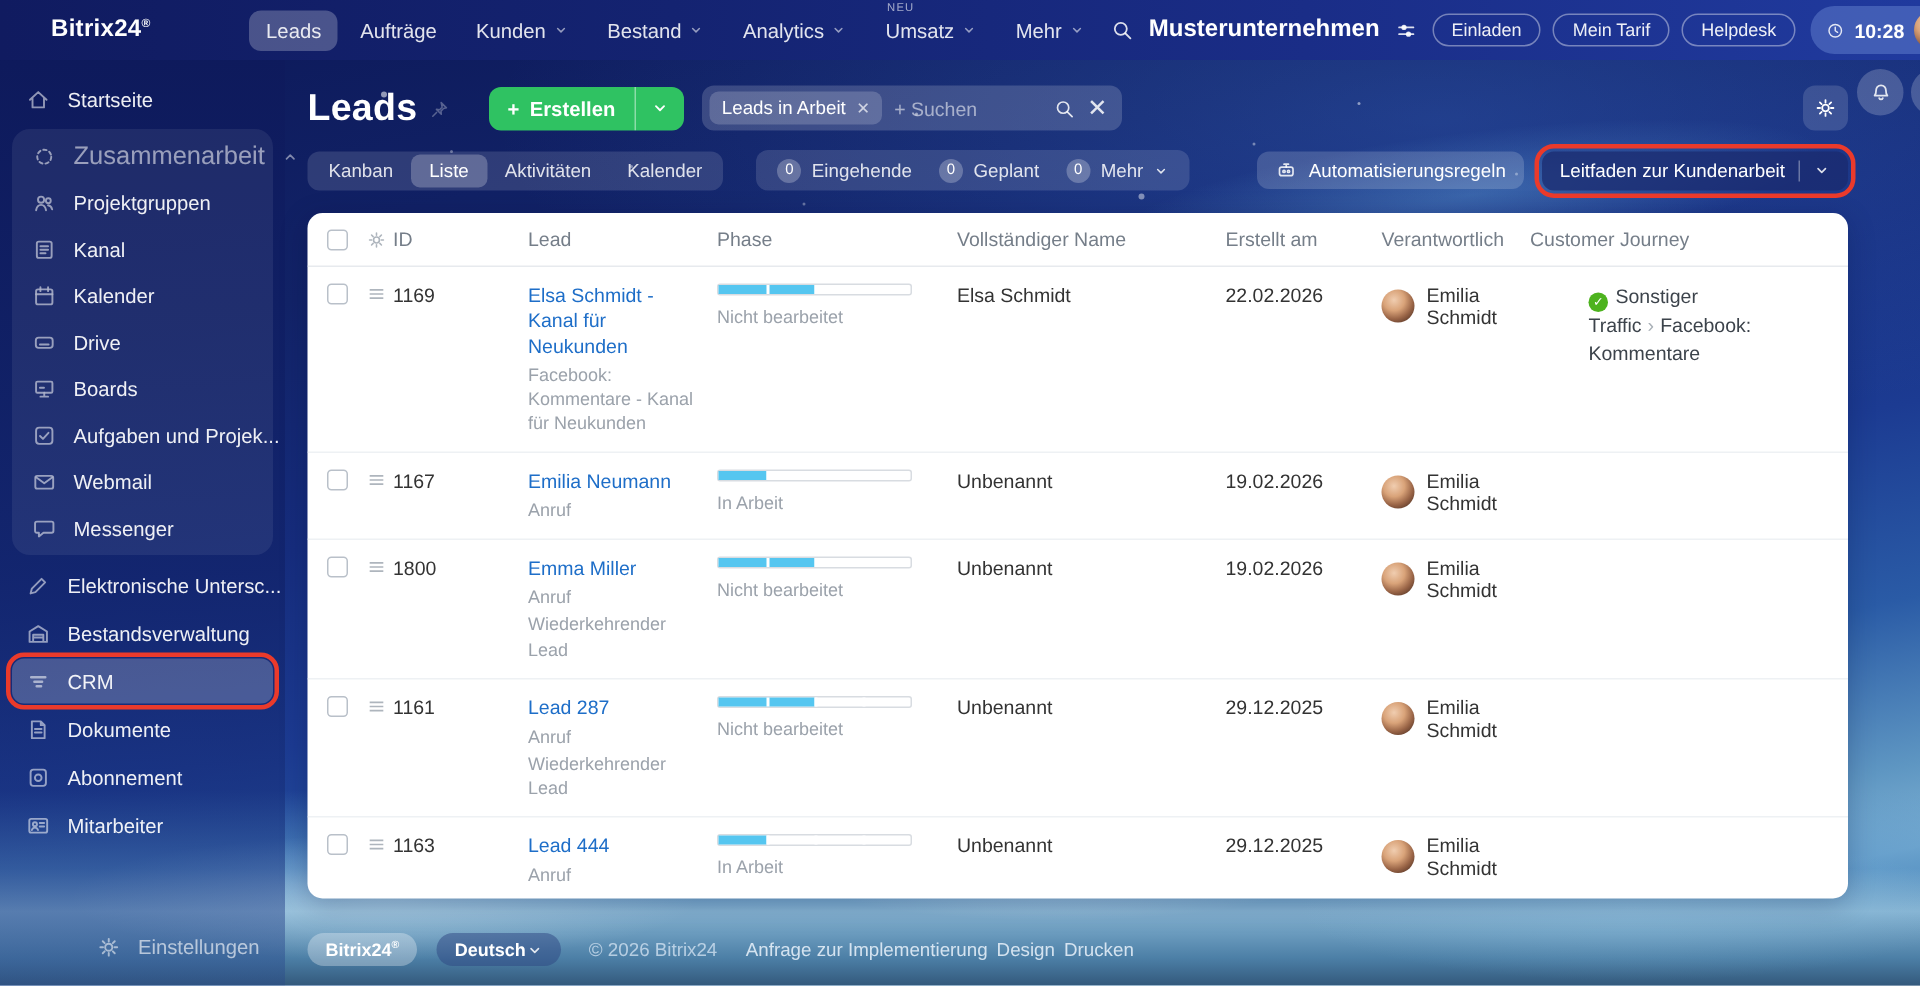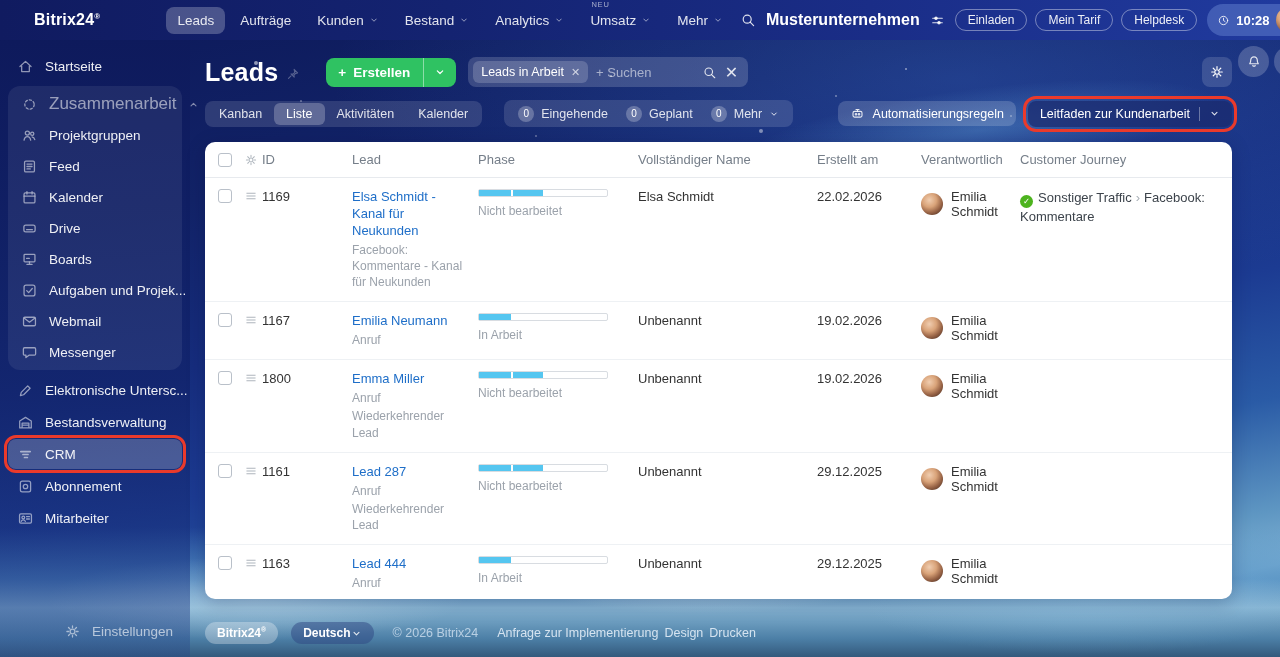--- a/index.html
+++ b/index.html
@@ -116,21 +116,21 @@
   .rowburger{color:#aeb5bd;cursor:pointer;}
   .lead-link{color:#1e6ec8;font-size:13px;line-height:1.3;cursor:pointer;display:inline-block;}
   .lead-sub{color:#9ba2ab;font-size:12px;line-height:1.35;margin-top:2px;}
   .pbar{position:relative;width:130px;height:8px;border:1px solid #d8dce1;border-radius:2px;background:#fff;}
   .pfill{position:absolute;left:0;top:0;bottom:0;background:#55c6f0;}
   .pdiv{position:absolute;top:0;bottom:0;width:2px;background:#fff;}
   .pdiv.d1{left:25%;} .pdiv.d2{left:50%;} .pdiv.d3{left:75%;}
   .plabel{color:#9ba2ab;font-size:12px;margin-top:7px;}
   .resp{display:flex;align-items:center;gap:8px;color:#4f5861;}
   .resp .avatar{width:22px;height:22px;}
-  .journey{line-height:1.45;}
+  .journey{line-height:1.45;margin-left:39px;}
   .jdot{display:inline-flex;align-items:center;justify-content:center;width:13px;height:13px;border-radius:50%;
     background:#4db31e;color:#fff;font-size:8.5px;vertical-align:-2px;margin-right:5px;}
   .jsep{color:#a9b0b7;margin:0 4px;}
   .jfirst{color:#3c434b;} .jsecond{color:#3c434b;}
 
   
   .pfoot{position:absolute;left:205px;bottom:13px;display:flex;align-items:center;gap:13px;z-index:3;font-size:12.5px;}
   .pf-brand{background:rgba(255,255,255,.3);border-radius:14px;padding:4px 12px;font-weight:bold;font-size:12px;cursor:pointer;}
   .pf-brand sup{font-size:7px;}
   .pf-lang{display:flex;align-items:center;gap:0;background:rgba(46,70,130,.5);border-radius:14px;
@@ -267,21 +267,21 @@
               <circle cx="13.2" cy="8" r="1.9"></circle>
               <path d="M3.6 15.5c.5-2.8 2-4.2 3.9-4.2s3.4 1.4 3.9 4.2M13 11.6c1.6.2 2.7 1.3 3.2 3.2"></path>
             </svg></span>
           <span>Projektgruppen</span>
         </div>
         <div class="side-item">
           <span class="ic icbtn"><svg class="ic" width="17" height="17" viewBox="0 0 20 20" fill="none" stroke="currentColor" stroke-width="1.5" stroke-linecap="round" stroke-linejoin="round">
               <rect x="4.2" y="3.6" width="11.6" height="12.8" rx="1.5"></rect>
               <path d="M7 7.2h6M7 10h6M7 12.8h4"></path>
             </svg></span>
-          <span>Feed</span>
+          <span>Kanal</span>
         </div>
         <div class="side-item">
           <span class="ic icbtn"><svg class="ic" width="17" height="17" viewBox="0 0 20 20" fill="none" stroke="currentColor" stroke-width="1.5" stroke-linecap="round" stroke-linejoin="round">
               <rect x="3.6" y="4.6" width="12.8" height="11.8" rx="1.5"></rect>
               <path d="M3.6 8.4h12.8M7 3v3M13 3v3"></path>
             </svg></span>
           <span>Kalender</span>
         </div>
         <div class="side-item">
           <span class="ic icbtn"><svg class="ic" width="17" height="17" viewBox="0 0 20 20" fill="none" stroke="currentColor" stroke-width="1.5" stroke-linecap="round" stroke-linejoin="round">
@@ -328,20 +328,27 @@
         <span class="ic icbtn"><svg class="ic" width="17" height="17" viewBox="0 0 20 20" fill="none" stroke="currentColor" stroke-width="1.5" stroke-linecap="round" stroke-linejoin="round">
             <path d="M3.2 8.2 10 4l6.8 4.2v8.2H3.2zM6 16.4v-5.6h8v5.6M6 13h8"></path>
           </svg></span>
         <span>Bestandsverwaltung</span>
       </div>
       <div class="side-item active">
         <span class="ic icbtn"><svg class="ic" width="17" height="17" viewBox="0 0 20 20" fill="none" stroke="currentColor" stroke-width="1.5" stroke-linecap="round" stroke-linejoin="round">
             <path d="M4.5 6.5h11M7 10h6M8.8 13.5h3.4" stroke-width="2"></path>
           </svg></span>
         <span>CRM</span>
+      </div>
+      <div class="side-item">
+        <span class="ic icbtn"><svg class="ic" width="17" height="17" viewBox="0 0 20 20" fill="none" stroke="currentColor" stroke-width="1.5" stroke-linecap="round" stroke-linejoin="round">
+            <path d="M5 3.4h7l3 3v10.2H5zM12 3.4v3h3"></path>
+            <path d="M7.4 9.4h5.2M7.4 12.2h5.2"></path>
+          </svg></span>
+        <span>Dokumente</span>
       </div>
       <div class="side-item">
         <span class="ic icbtn"><svg class="ic" width="17" height="17" viewBox="0 0 20 20" fill="none" stroke="currentColor" stroke-width="1.5" stroke-linecap="round" stroke-linejoin="round">
             <rect x="4" y="3.6" width="12" height="12.8" rx="2.2"></rect>
             <circle cx="10" cy="10" r="2.6"></circle>
           </svg></span>
         <span>Abonnement</span>
       </div>
       <div class="side-item">
         <span class="ic icbtn"><svg class="ic" width="17" height="17" viewBox="0 0 20 20" fill="none" stroke="currentColor" stroke-width="1.5" stroke-linecap="round" stroke-linejoin="round">

